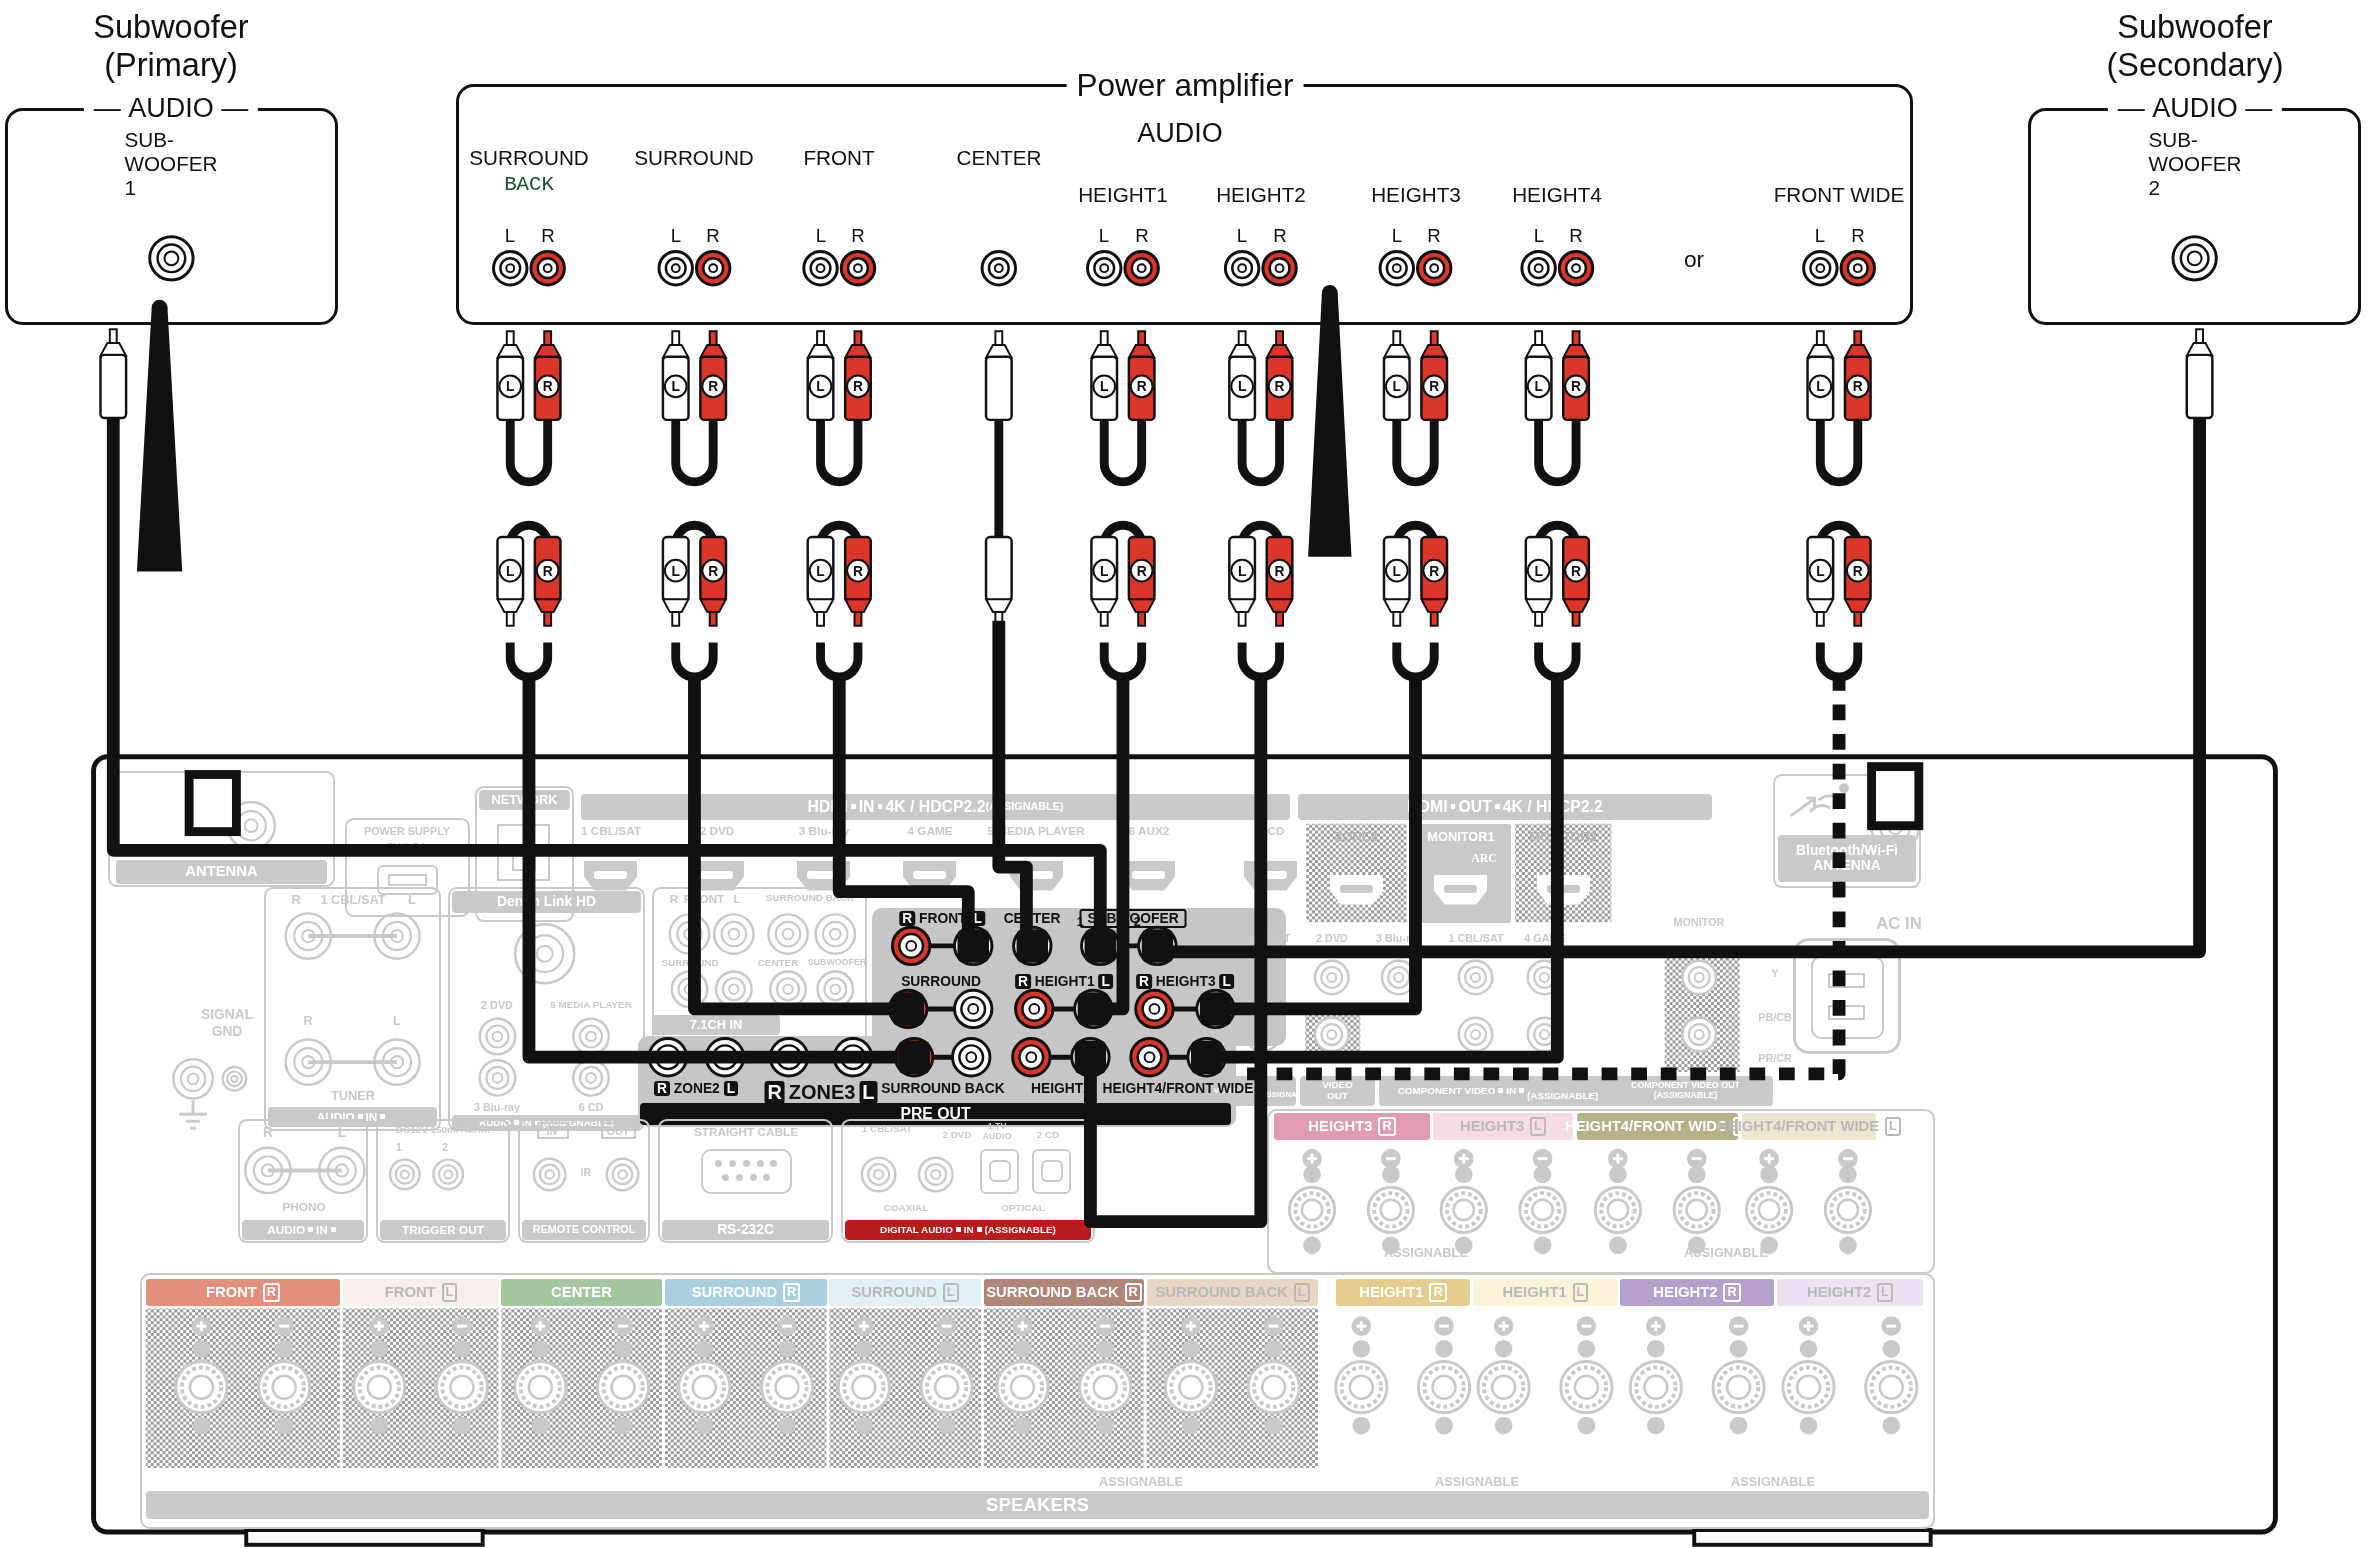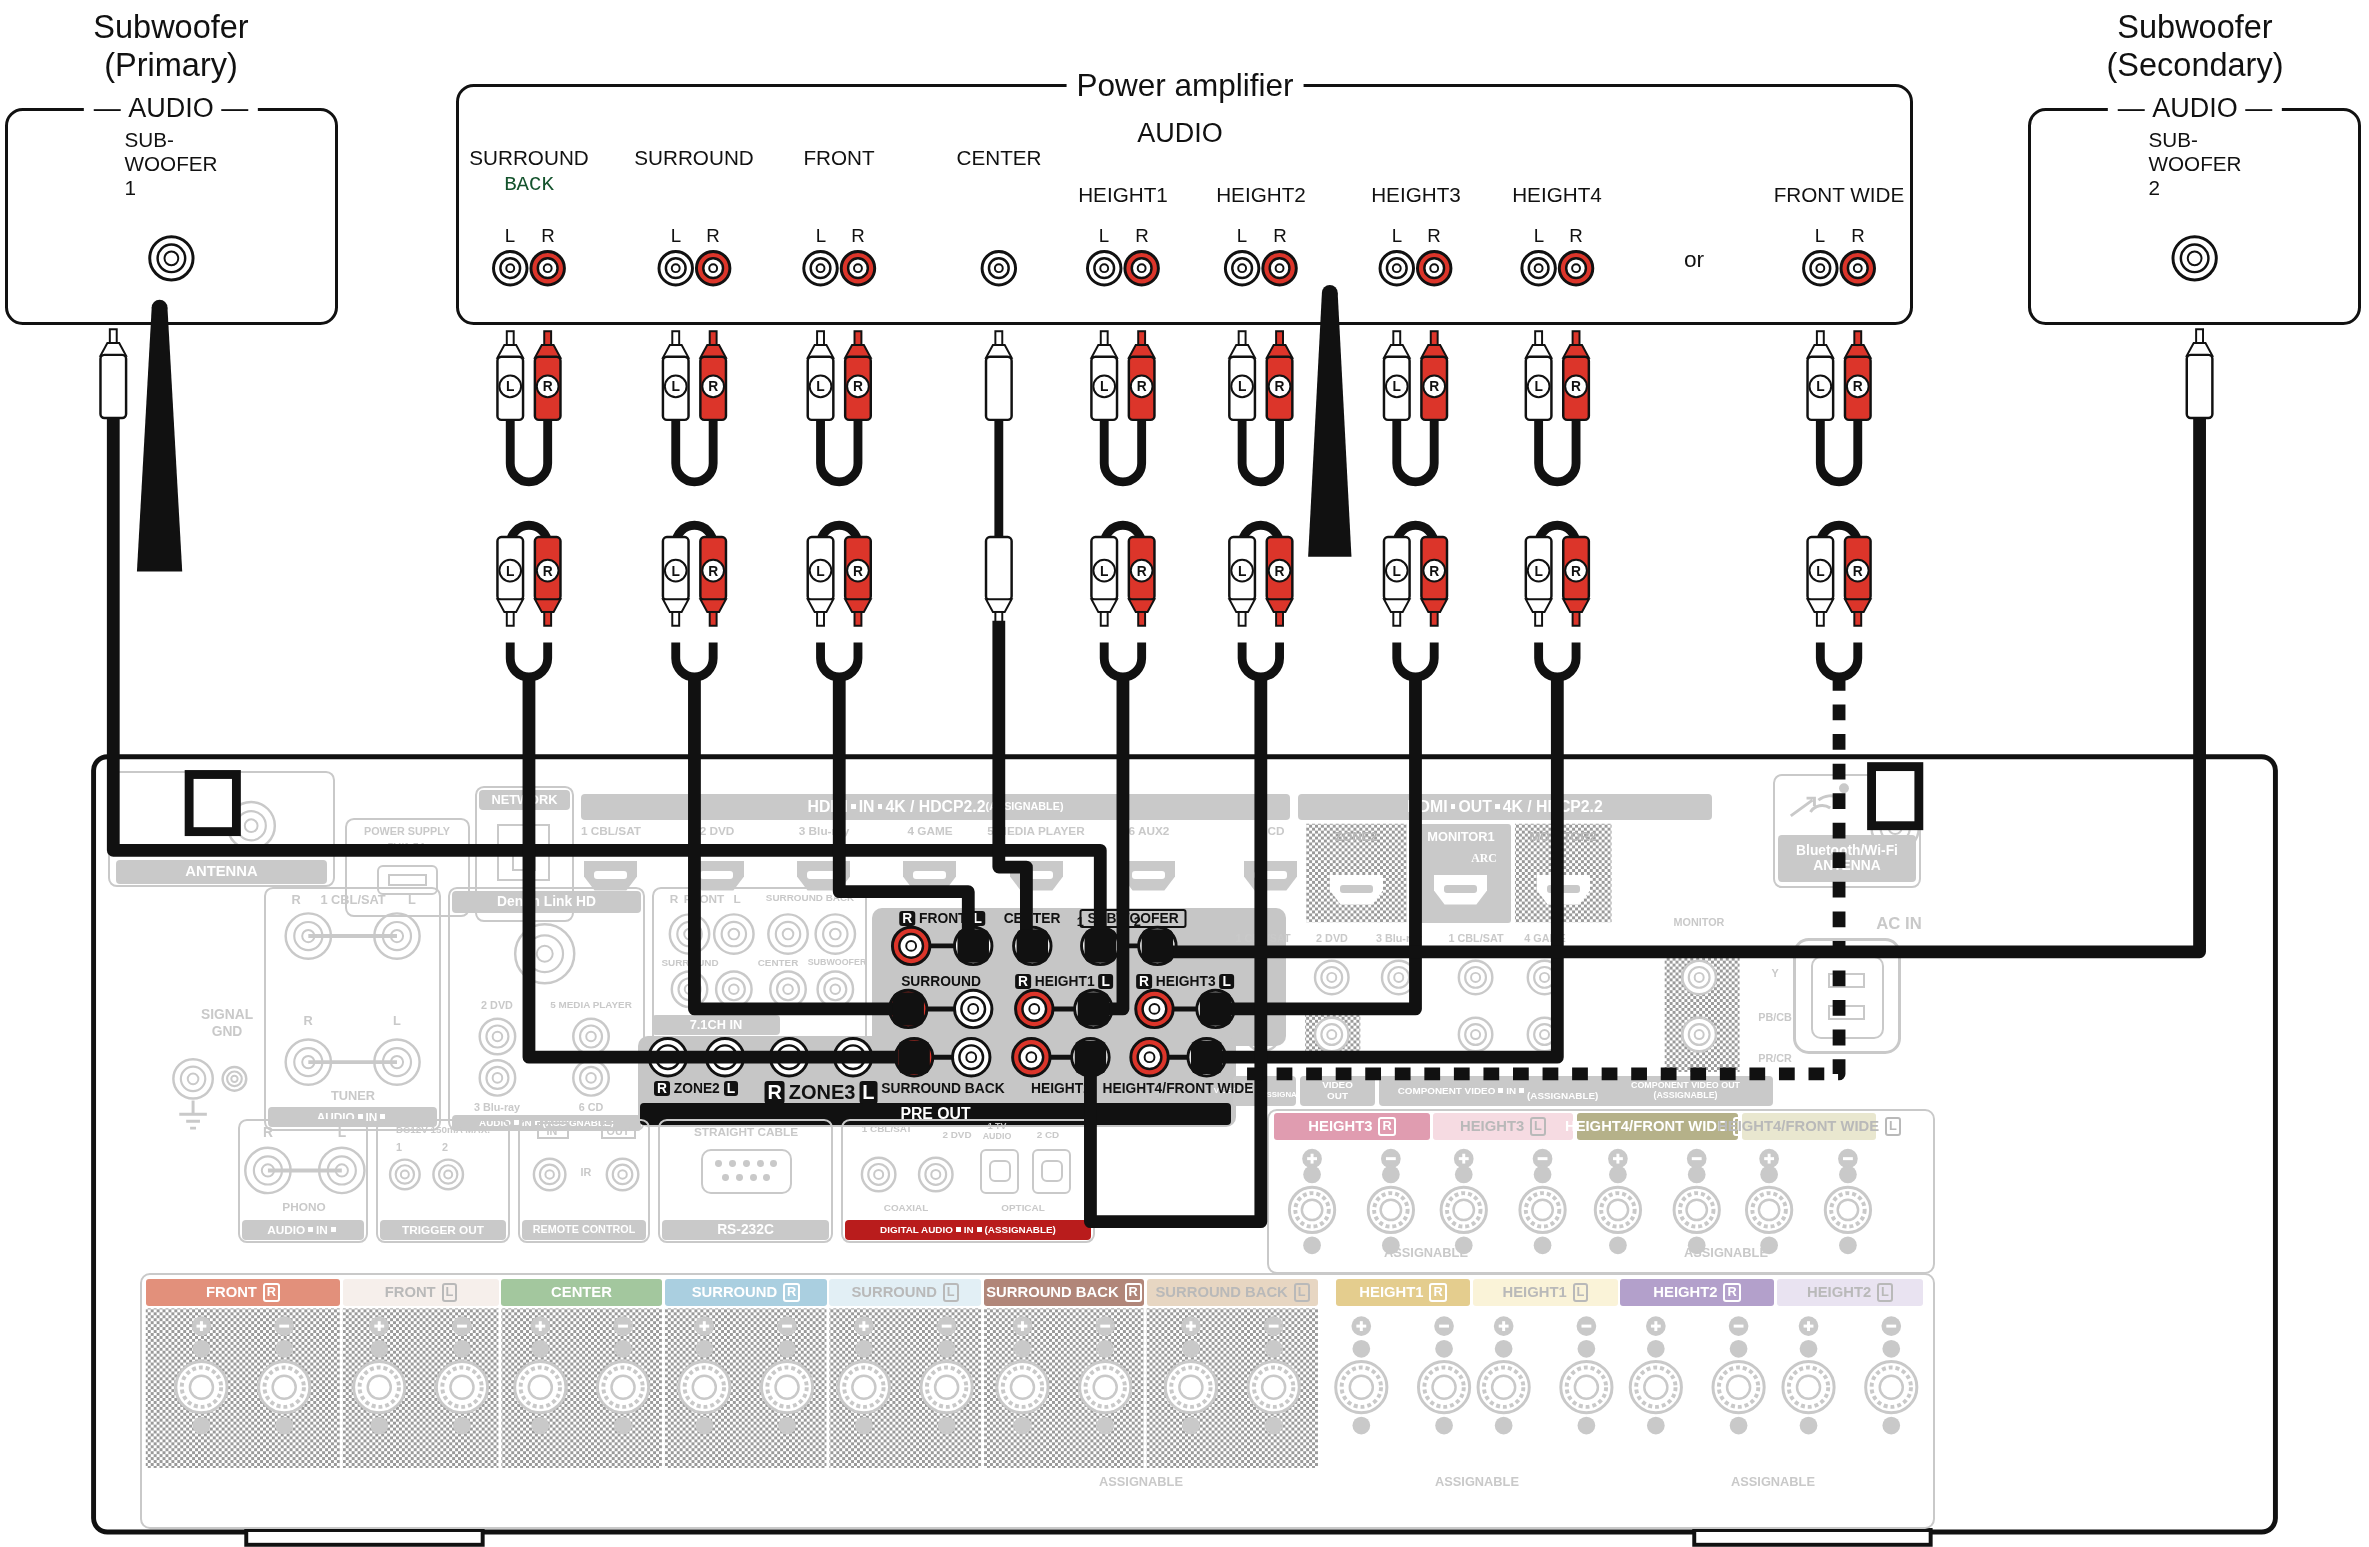--- a/index.html
+++ b/index.html
@@ -599,20 +599,21 @@
       <div class="spk-ban" style="position: absolute; left: 829px; top: 1279px; width: 152px; background: rgb(226, 239, 245); color: rgb(185, 185, 185);">SURROUND<span class="spk-tag">L</span></div>
       <div class="spk-ban" style="position: absolute; left: 984px; top: 1279px; width: 160px; background: rgb(177, 134, 121); color: rgb(255, 255, 255);">SURROUND BACK<span class="spk-tag">R</span></div>
       <div class="spk-ban" style="position: absolute; left: 1147px; top: 1279px; width: 171px; background: rgb(231, 214, 194); color: rgb(185, 185, 185);">SURROUND BACK<span class="spk-tag">L</span></div>
       <div class="spk-ban" style="position: absolute; left: 1336px; top: 1279px; width: 134px; background: rgb(228, 205, 142); color: rgb(255, 255, 255);">HEIGHT1<span class="spk-tag">R</span></div>
       <div class="spk-ban" style="position: absolute; left: 1473px; top: 1279px; width: 145px; background: rgb(250, 243, 216); color: rgb(185, 185, 185);">HEIGHT1<span class="spk-tag">L</span></div>
       <div class="spk-ban" style="position: absolute; left: 1620px; top: 1279px; width: 154px; background: rgb(179, 160, 203); color: rgb(255, 255, 255);">HEIGHT2<span class="spk-tag">R</span></div>
       <div class="spk-ban" style="position: absolute; left: 1777px; top: 1279px; width: 146px; background: rgb(233, 227, 241); color: rgb(185, 185, 185);">HEIGHT2<span class="spk-tag">L</span></div>
       <div style="position: absolute; left: 1141px; top: 1474px; font-size: 12.8px; white-space: nowrap; color: rgb(201, 201, 201); font-weight: bold; transform: translateX(-50%);">ASSIGNABLE</div>
       <div style="position: absolute; left: 1477px; top: 1474px; font-size: 12.8px; white-space: nowrap; color: rgb(201, 201, 201); font-weight: bold; transform: translateX(-50%);">ASSIGNABLE</div>
       <div style="position: absolute; left: 1773px; top: 1474px; font-size: 12.8px; white-space: nowrap; color: rgb(201, 201, 201); font-weight: bold; transform: translateX(-50%);">ASSIGNABLE</div>
+      <div class="gban" style="position: absolute; left: 146px; top: 1491px; width: 1783px; height: 27.6px; font-size: 18.7px; background: rgb(201, 201, 201);">SPEAKERS</div>
       <div style="position: absolute; left: 529px; top: 146px; transform: translateX(-50%); font-size: 20.7px; color: rgb(17, 17, 17); white-space: nowrap; z-index: 2;">SURROUND</div>
       <div style="position: absolute; left: 529px; top: 173px; transform: translateX(-50%); font-size: 20.7px; color: #14532d; white-space: nowrap; z-index: 2; font-family: Liberation Mono, monospace;">BACK</div>
       <div style="position: absolute; left: 510px; top: 225px; font-size: 18.7px; white-space: nowrap; color: rgb(17, 17, 17); font-weight: 400; transform: translateX(-50%);">L</div>
       <div style="position: absolute; left: 548px; top: 225px; font-size: 18.7px; white-space: nowrap; color: rgb(17, 17, 17); font-weight: 400; transform: translateX(-50%);">R</div>
       <div style="position: absolute; left: 694px; top: 146px; transform: translateX(-50%); font-size: 20.7px; color: rgb(17, 17, 17); white-space: nowrap; z-index: 2;">SURROUND</div>
       <div style="position: absolute; left: 676px; top: 225px; font-size: 18.7px; white-space: nowrap; color: rgb(17, 17, 17); font-weight: 400; transform: translateX(-50%);">L</div>
       <div style="position: absolute; left: 713px; top: 225px; font-size: 18.7px; white-space: nowrap; color: rgb(17, 17, 17); font-weight: 400; transform: translateX(-50%);">R</div>
       <div style="position: absolute; left: 839px; top: 146px; transform: translateX(-50%); font-size: 20.7px; color: rgb(17, 17, 17); white-space: nowrap; z-index: 2;">FRONT</div>
       <div style="position: absolute; left: 821px; top: 225px; font-size: 18.7px; white-space: nowrap; color: rgb(17, 17, 17); font-weight: 400; transform: translateX(-50%);">L</div>
       <div style="position: absolute; left: 858px; top: 225px; font-size: 18.7px; white-space: nowrap; color: rgb(17, 17, 17); font-weight: 400; transform: translateX(-50%);">R</div>

